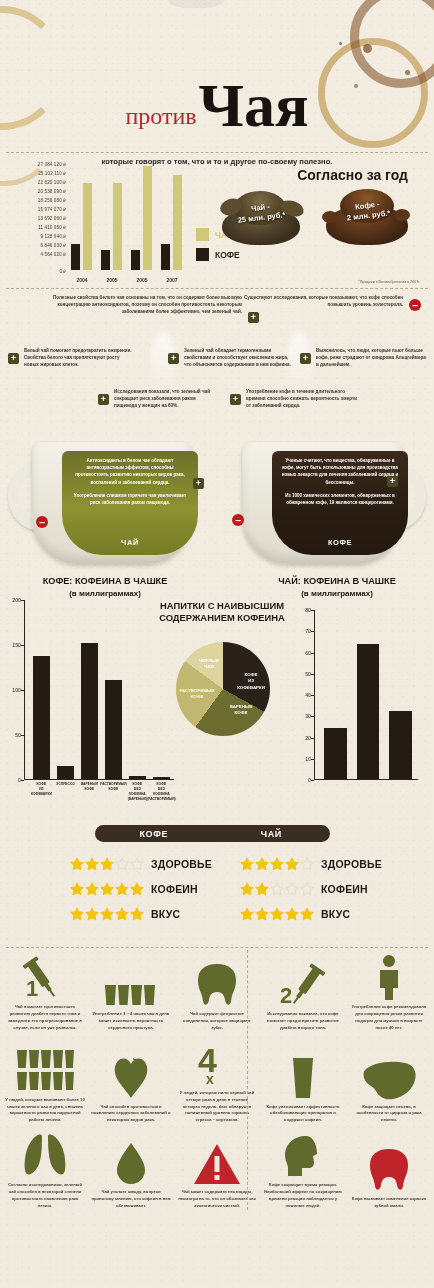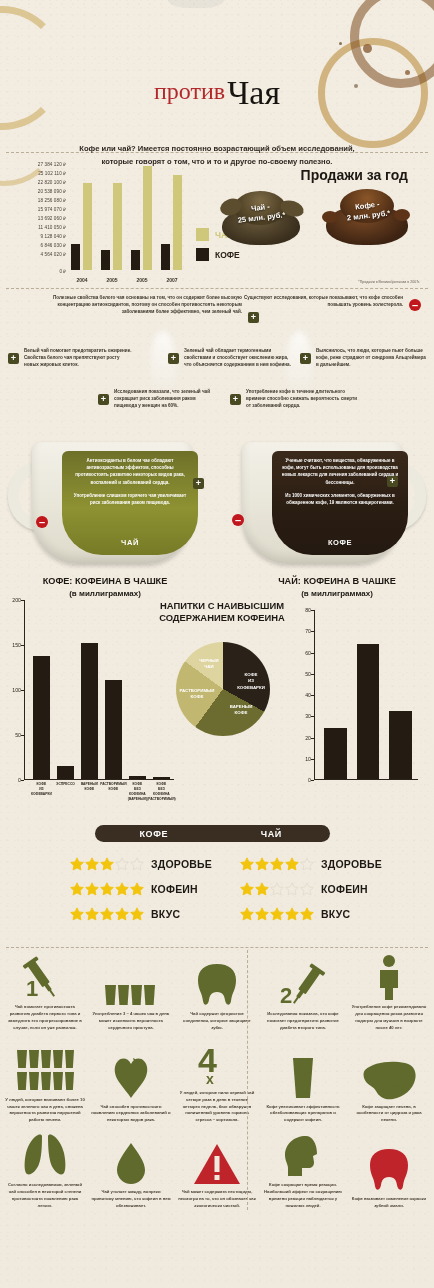--- a/index.html
+++ b/index.html
@@ -25,21 +25,21 @@
   .title-wrap{position:absolute;left:0;right:0;top:18px;text-align:center;}
   .t-kofe{font-family:"Liberation Serif", serif;font-weight:700;font-size:60px;
     line-height:.92;letter-spacing:-1px;color:#17130f;display:inline-block;}
   .t-sub{display:inline-block;vertical-align:top;text-align:left;margin-left:6px;
     font-size:8.5px;line-height:1.45;letter-spacing:.5px;color:#3a3128;
     padding-top:10px;text-transform:lowercase;}
   .row2{position:absolute;left:0;right:0;top:78px;text-align:center;white-space:nowrap;}
   .t-protiv{font-family:"Liberation Serif", serif;font-weight:400;font-size:24px;
     color:#b3292b;display:inline-block;vertical-align:bottom;
     position:relative;top:-4px;margin-right:2px;}
-  .t-chaya{font-family:"Liberation Serif", serif;font-weight:400;font-size:34px;
+  .t-chaya{font-family:"Liberation Serif", serif;font-weight:700;font-size:62px;
     line-height:.9;color:#17130f;display:inline-block;vertical-align:bottom;}
   .lede{position:absolute;left:40px;right:40px;top:142px;text-align:center;
     font-size:7.6px;line-height:1.75;font-weight:700;color:#2f2721;}
   
   .dash{height:0;border-top:1px dashed #b9ad98;margin:0 6px;}
   
   .sales{position:relative;height:135px;}
   .sales-title{position:absolute;right:26px;top:14px;font-size:14px;font-weight:700;color:#1d1813;}
   .axis-labels{position:absolute;left:8px;top:8px;width:58px;text-align:right;}
   .axis-labels div{font-size:4.6px;line-height:8.95px;color:#463d31;letter-spacing:.1px;}
@@ -145,29 +145,29 @@
   <div class="stain" style="right:24px;top:70px;width:5px;height:5px;background:rgba(126,76,33,.7);"></div>
   <div class="stain" style="right:92px;top:42px;width:3px;height:3px;background:rgba(90,60,28,.7);"></div>
   <div class="stain" style="right:76px;top:84px;width:4px;height:4px;background:rgba(90,60,28,.55);"></div>
   <div class="stain" style="left:168px;top:-12px;width:56px;height:20px;background:rgba(150,150,150,.10);border-radius:40%;"></div>
 
   <div class="header">
     <div class="row2">
       <span class="t-protiv">против</span><span class="t-chaya">Чая</span>
     </div>
     <div class="lede">
-      <span>Кофе или чай? Имеется постоянно возрастающий объем исследований,</span><br>
+      <br>
       <span>которые говорят о том, что и то и другое по-своему полезно.</span>
     </div>
   </div>
 
   <div class="dash"></div>
 
   <div class="sales">
-    <div class="sales-title">Продажи за год</div>
+    <div class="sales-title">Согласно за год</div>
 
     <div class="axis-labels" id="sales-y">
         <div>27 384 120 ₽</div>
         <div>25 102 110 ₽</div>
         <div>22 820 100 ₽</div>
         <div>20 538 090 ₽</div>
         <div>18 256 080 ₽</div>
         <div>15 974 070 ₽</div>
         <div>13 692 060 ₽</div>
         <div>11 410 050 ₽</div>

